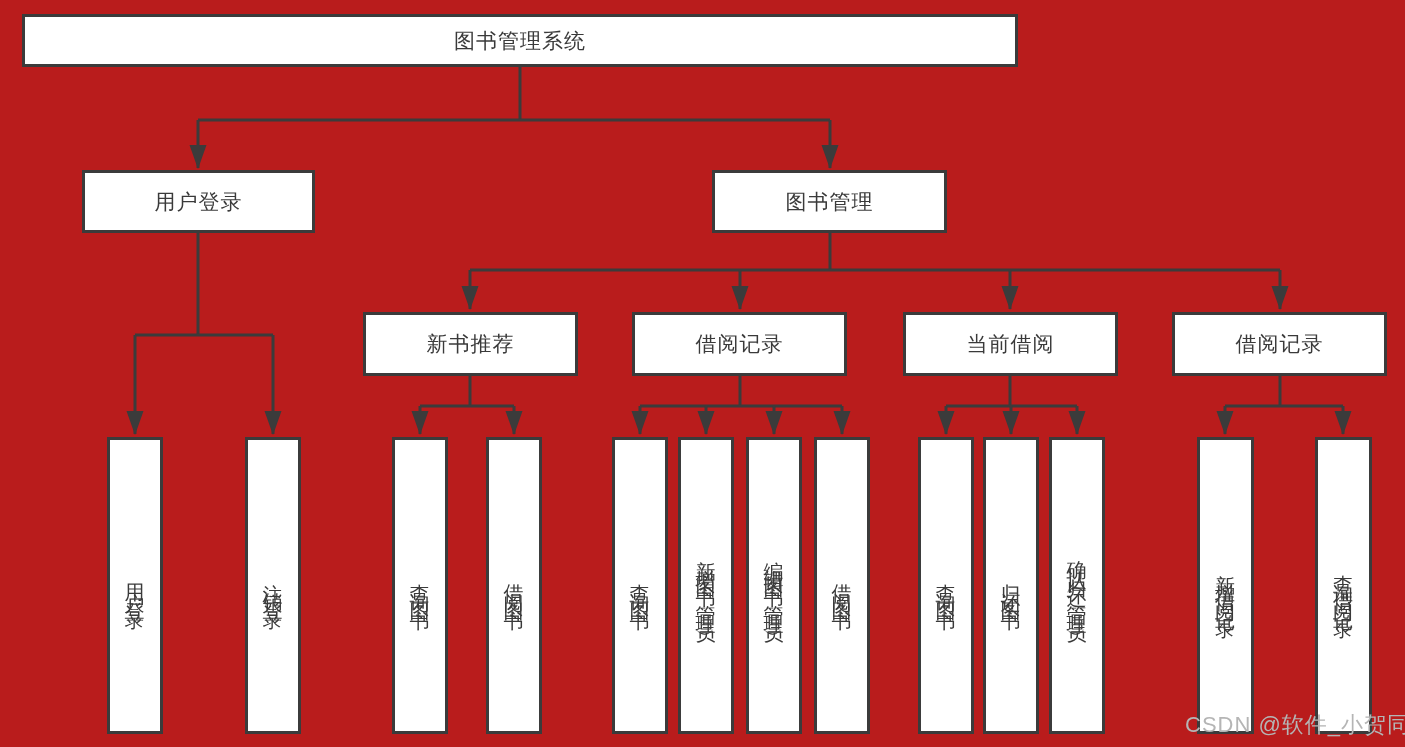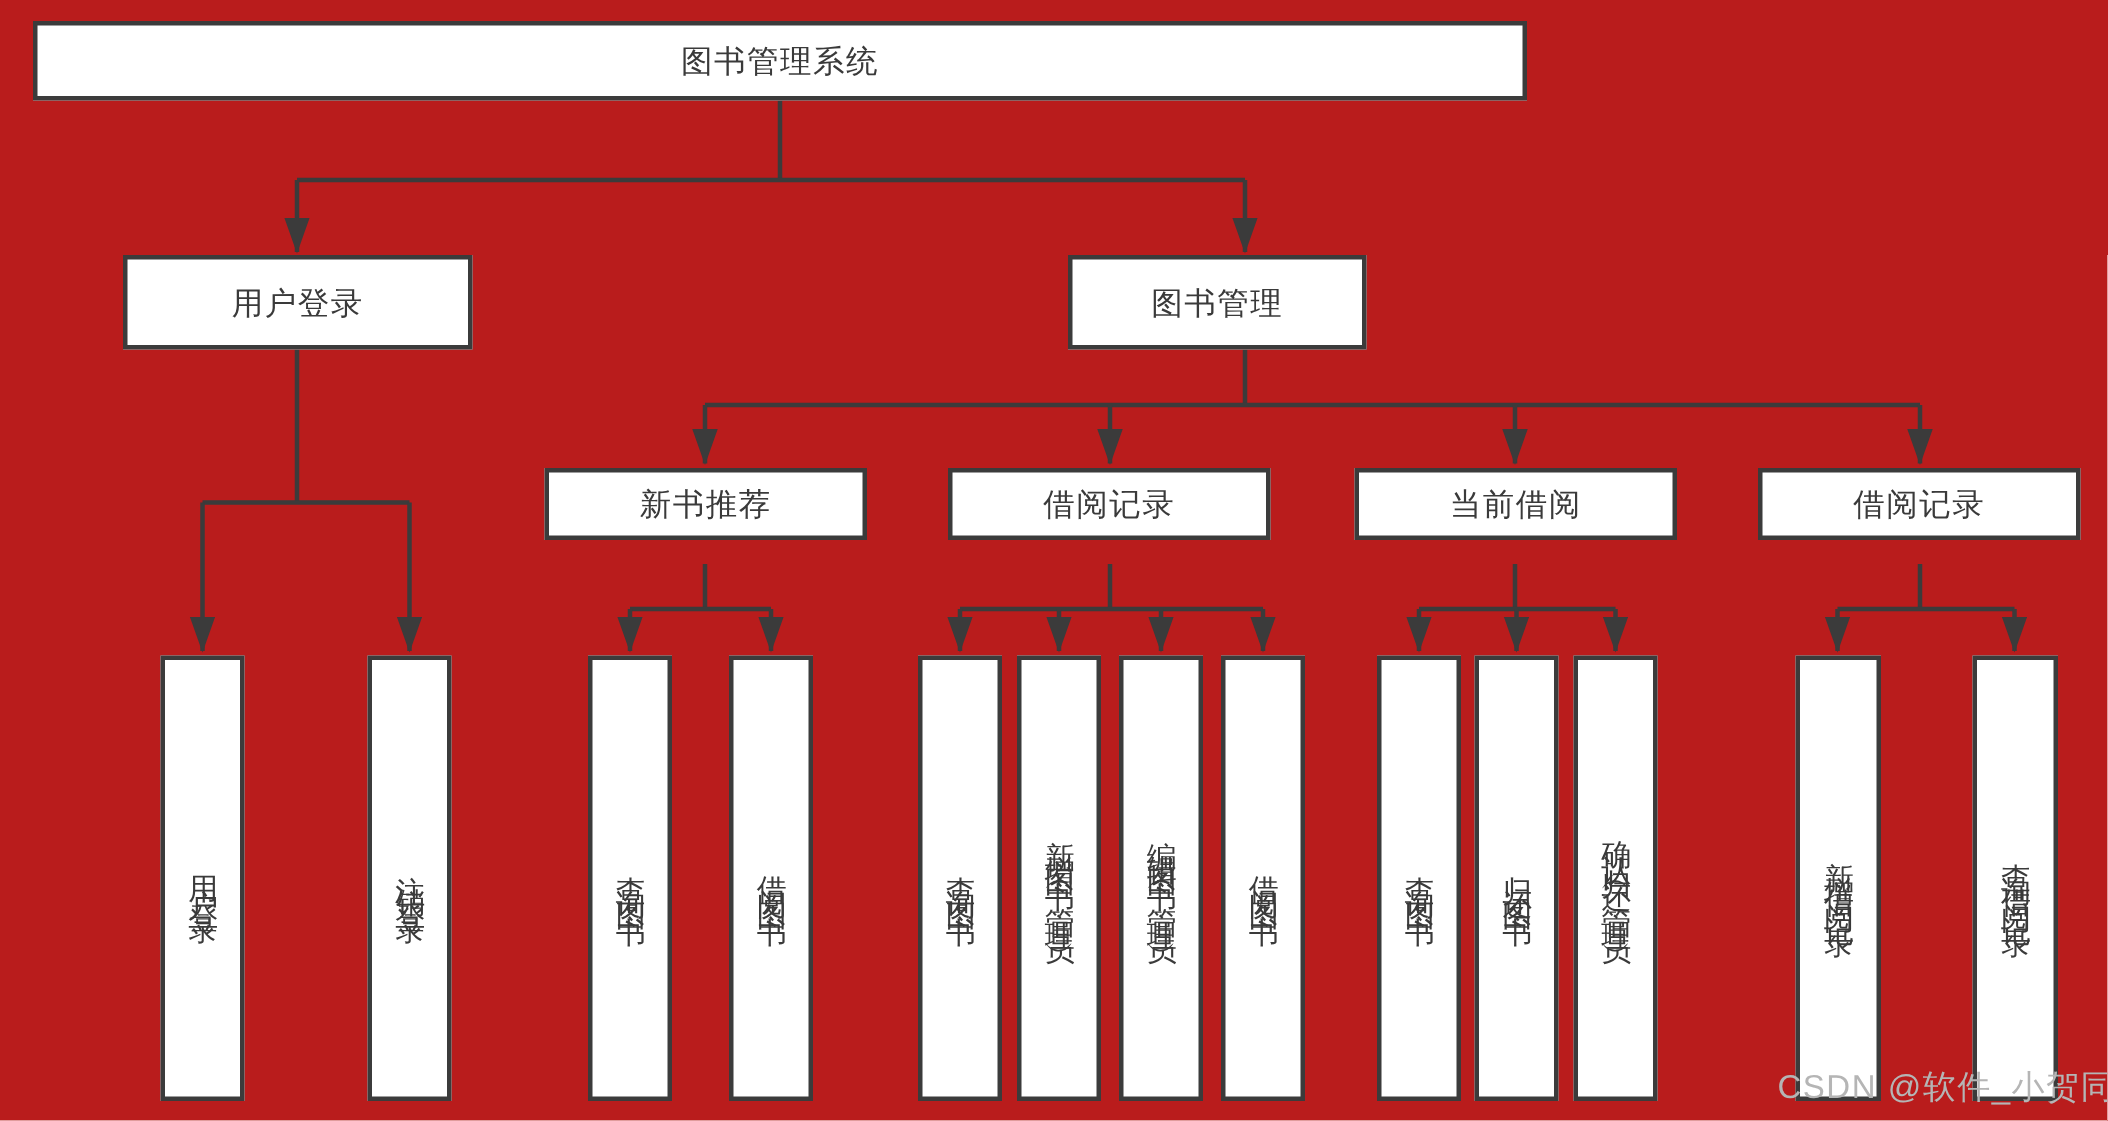--- a/index.html
+++ b/index.html
@@ -25,22 +25,22 @@
     display: flex;
     align-items: center;
     justify-content: center;
     font-size: 21px;
     letter-spacing: 1px;
     color: #3a3a3a;
     white-space: nowrap;
   }
   .root   { left: 22px;  top: 14px;  width: 996px; height: 53px; }
   .l2a    { left: 82px;  top: 170px; width: 233px; height: 63px; }
-  .l2b    { left: 712px; top: 170px; width: 199px; height: 63px; }
-  .l3     { top: 312px; height: 48px; width: 215px; }
+  .l2b    { left: 712px; top: 170px; width: 235px; height: 63px; }
+  .l3     { top: 312px; height: 64px; width: 215px; }
   .l3a    { left: 363px; }
   .l3b    { left: 632px; }
   .l3c    { left: 903px; }
   .l3d    { left: 1172px; }
   .leaf   { top: 437px; height: 297px; width: 56px; }
   .leaf .vt {
     writing-mode: vertical-rl;
     text-orientation: mixed;
     letter-spacing: 9px;
     font-size: 20px;

